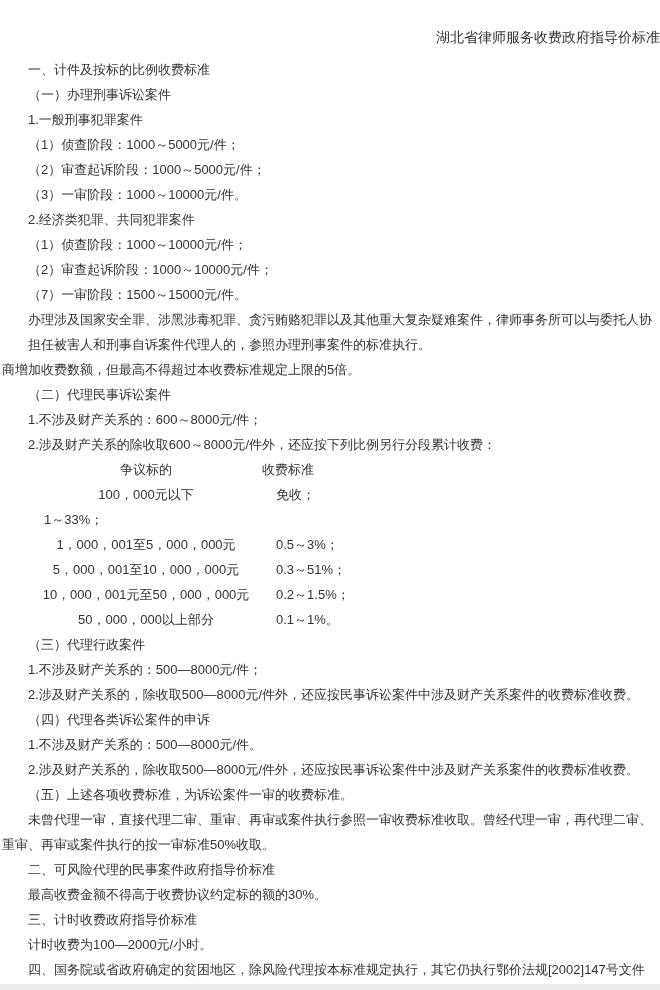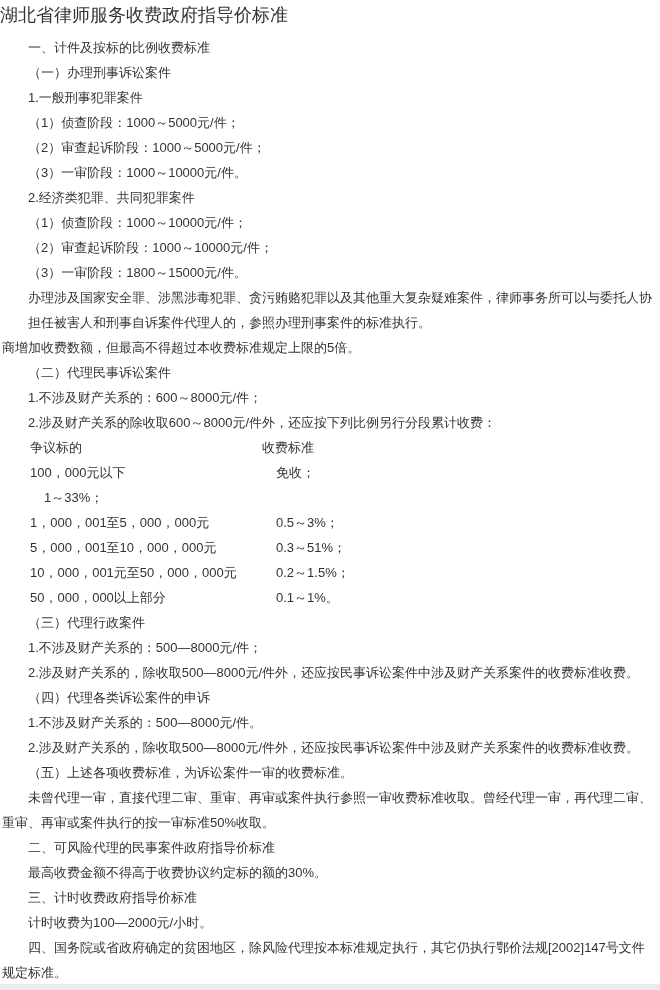--- a/index.html
+++ b/index.html
@@ -17,25 +17,26 @@
   }
   .page {
     position: relative;
     width: 660px;
     height: 990px;
     box-sizing: border-box;
     padding-top: 3px;
     background: #ffffff;
   }
   .doc-title {
-    text-align: left;
+    text-align: right;
     line-height: 25px;
     height: 25px;
-    font-size: 18px;
+    font-size: 14px;
     white-space: nowrap;
+    margin-top: 22px;
   }
   .content {
     margin-top: 7px;
     padding-left: 2px;
   }
   .line {
     line-height: 25px;
     height: 25px;
     white-space: nowrap;
     overflow: hidden;
@@ -43,20 +44,21 @@
   .line.indent {
     padding-left: 26px;
   }
   .frow {
     display: flex;
     line-height: 25px;
     height: 25px;
     padding-left: 28px;
     white-space: nowrap;
     overflow: hidden;
+    text-align: center;
   }
   .frow .c1 {
     width: 232px;
     flex: none;
   }
   .frow .c2 {
     flex: none;
   }
   .frow.datarow .c2 {
     padding-left: 14px;
@@ -79,21 +81,21 @@
   <div class="content" id="content">
       <div class="line indent">一、计件及按标的比例收费标准</div>
       <div class="line indent">（一）办理刑事诉讼案件</div>
       <div class="line indent">1.一般刑事犯罪案件</div>
       <div class="line indent">（1）侦查阶段：1000～5000元/件；</div>
       <div class="line indent">（2）审查起诉阶段：1000～5000元/件；</div>
       <div class="line indent">（3）一审阶段：1000～10000元/件。</div>
       <div class="line indent">2.经济类犯罪、共同犯罪案件</div>
       <div class="line indent">（1）侦查阶段：1000～10000元/件；</div>
       <div class="line indent">（2）审查起诉阶段：1000～10000元/件；</div>
-      <div class="line indent">（3）一审阶段：1800～15000元/件。</div>
+      <div class="line indent">（7）一审阶段：1500～15000元/件。</div>
       <div class="line indent">办理涉及国家安全罪、涉黑涉毒犯罪、贪污贿赂犯罪以及其他重大复杂疑难案件，律师事务所可以与委托人协</div>
       <div class="line indent">担任被害人和刑事自诉案件代理人的，参照办理刑事案件的标准执行。</div>
       <div class="line">商增加收费数额，但最高不得超过本收费标准规定上限的5倍。</div>
       <div class="line indent">（二）代理民事诉讼案件</div>
       <div class="line indent">1.不涉及财产关系的：600～8000元/件；</div>
       <div class="line indent">2.涉及财产关系的除收取600～8000元/件外，还应按下列比例另行分段累计收费：</div>
       <div class="frow headrow">
         <span class="c1">争议标的</span>
         <span class="c2">收费标准</span>
       </div>

